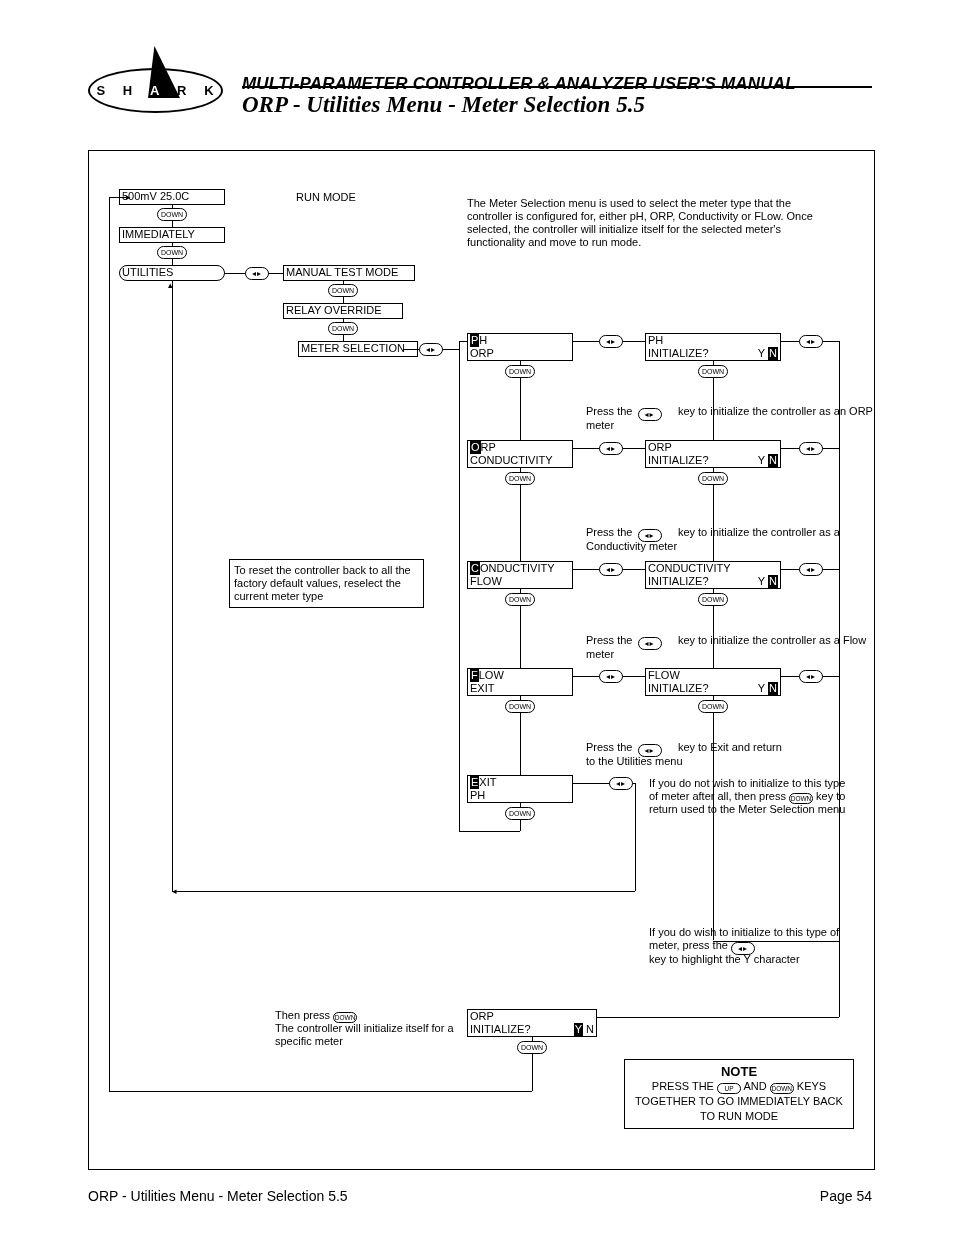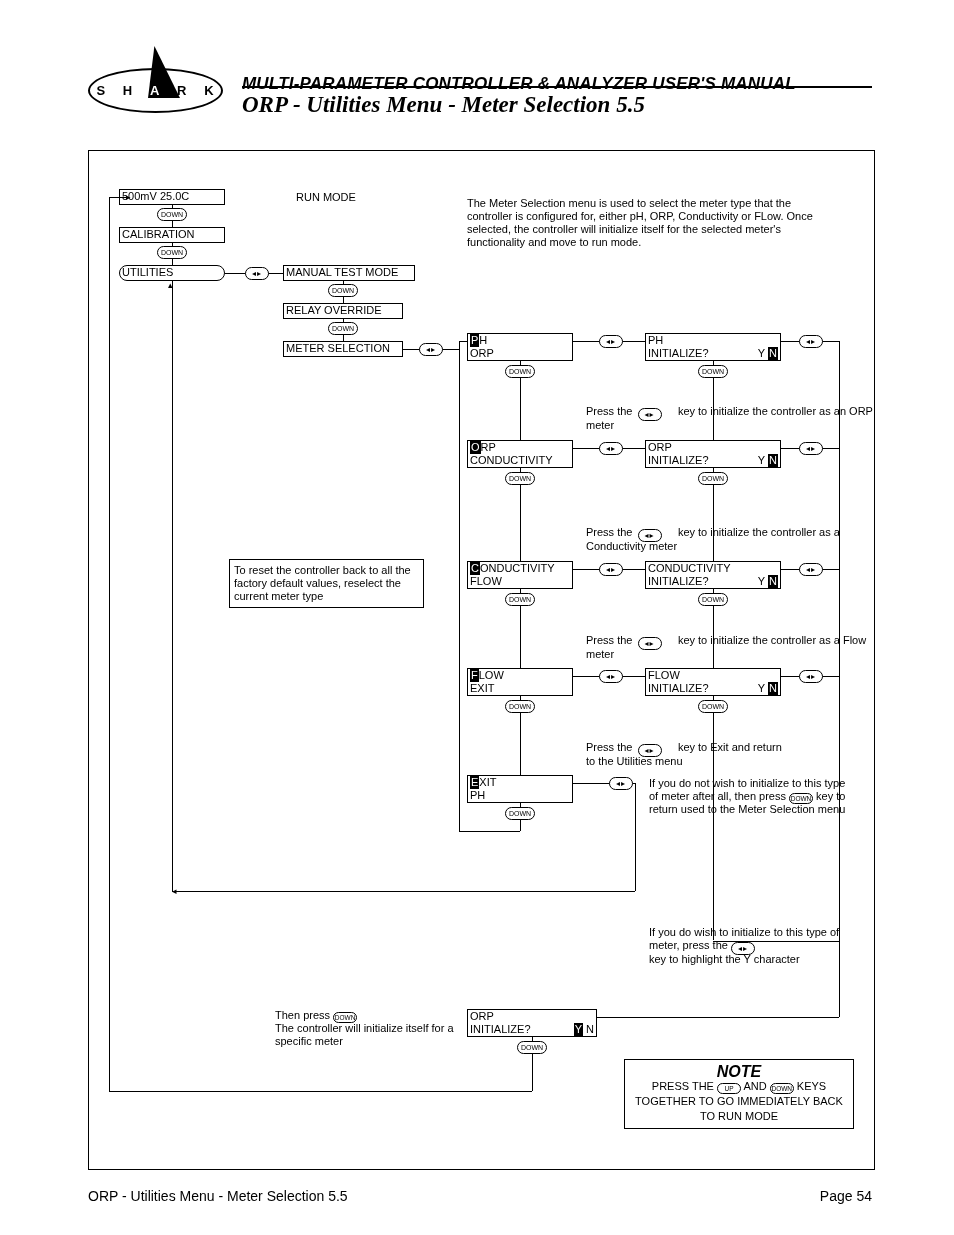--- a/index.html
+++ b/index.html
@@ -79,21 +79,21 @@
   .ar { position:absolute; font-size:9px; line-height:9px; }
 
   
   .footer-l { position:absolute; left:88px; top:1188px; font-size:14px; }
   .footer-r { position:absolute; right:82px; top:1188px; font-size:14px; }
 
   .note-box {
     position:absolute; border:1px solid #000; text-align:center; font-size:11px;
     line-height:15px; padding:4px 4px;
   }
-  .note-box .t { font-weight:bold; font-size:16px;font-style:italic; }
+  .note-box .t { font-weight:bold; font-size:13px; }
   .resetbox { position:absolute; border:1px solid #000; font-size:11px; line-height:13px; padding:4px;}
 </style>
 </head>
 <body>
 
 <div class="page">
 
   <div class="logo">
     <div class="ell"></div>
     <div class="fin"></div>
@@ -111,38 +111,38 @@
 
   <div class="frame">
 
     <div class="txt" style="left:378px; top:46px; width:370px;">The Meter Selection menu is used to select the meter type that the controller is configured for, either pH, ORP, Conductivity or FLow. Once selected, the controller will initialize itself for the selected meter's functionality and move to run mode.</div>
 
     <div class="lcd" style="left:30px; top:38px; width:106px; height:16px;"><span>500mV  25.0C</span></div>
     <div class="txt runmode" style="left:172px; top:40px;margin-left:35px;">RUN MODE</div>
     <div class="vline" style="left:83px; top:54px; height:22px;"></div>
     <div class="pill" style="left:68px; top:57px;">DOWN</div>
 
-    <div class="lcd" style="left:30px; top:76px; width:106px; height:16px;"><span>CALIBRATION</span></div>
+    <div class="lcd" style="left:30px; top:76px; width:106px; height:16px;"><span>IMMEDIATELY</span></div>
     <div class="vline" style="left:83px; top:92px; height:22px;"></div>
     <div class="pill" style="left:68px; top:95px;">DOWN</div>
 
     <div class="lcd" style="left:30px; top:114px; width:106px; height:16px;border-radius:8px;"><span>UTILITIES</span></div>
 
     <div class="hline" style="left:136px; top:122px; width:58px;"></div>
     <div class="key" style="left:156px; top:116px;"></div>
 
     <div class="lcd" style="left:194px; top:114px; width:132px; height:16px;"><span>MANUAL TEST MODE</span></div>
     <div class="vline" style="left:254px; top:130px; height:22px;"></div>
     <div class="pill" style="left:239px; top:133px;">DOWN</div>
 
     <div class="lcd" style="left:194px; top:152px; width:120px; height:16px;"><span>RELAY OVERRIDE</span></div>
     <div class="vline" style="left:254px; top:168px; height:22px;"></div>
     <div class="pill" style="left:239px; top:171px;">DOWN</div>
 
-    <div class="lcd" style="left:194px; top:190px; width:120px; height:16px;"><span>METER SELECTION</span></div>
+    <div class="lcd" style="left:209px; top:190px; width:120px; height:16px;"><span>METER SELECTION</span></div>
 
     <div class="hline" style="left:314px; top:198px; width:56px;"></div>
     <div class="key" style="left:330px; top:192px;"></div>
     <div class="vline" style="left:370px; top:190px; height:490px;"></div>
 
     <div class="resetbox" style="left:140px; top:408px; width:195px;">To reset the controller back to all the factory default values, reselect the current meter type</div>
 
     <div class="hline" style="left:370px; top:190px; width:8px;"></div>
     <div class="lcd" style="left:378px; top:182px; width:106px;">
       <span class="hl">P</span><span>H</span><br><span>ORP</span>

